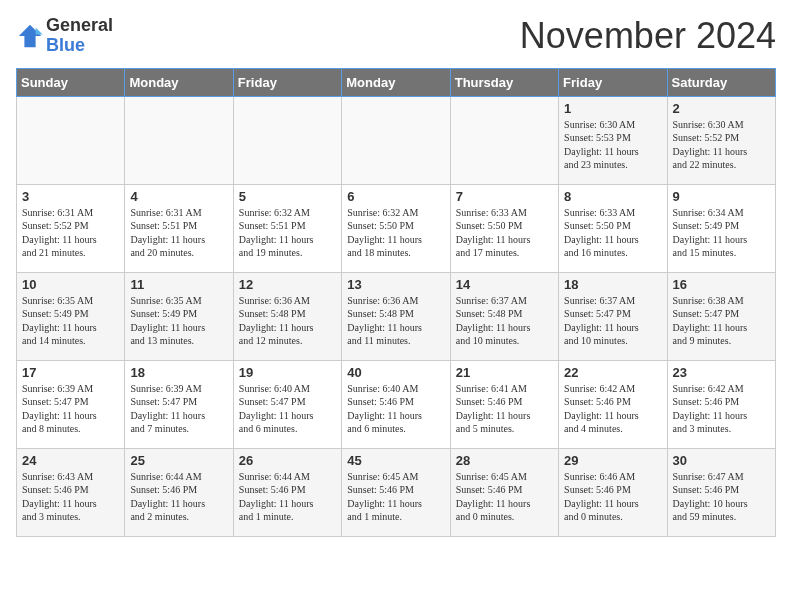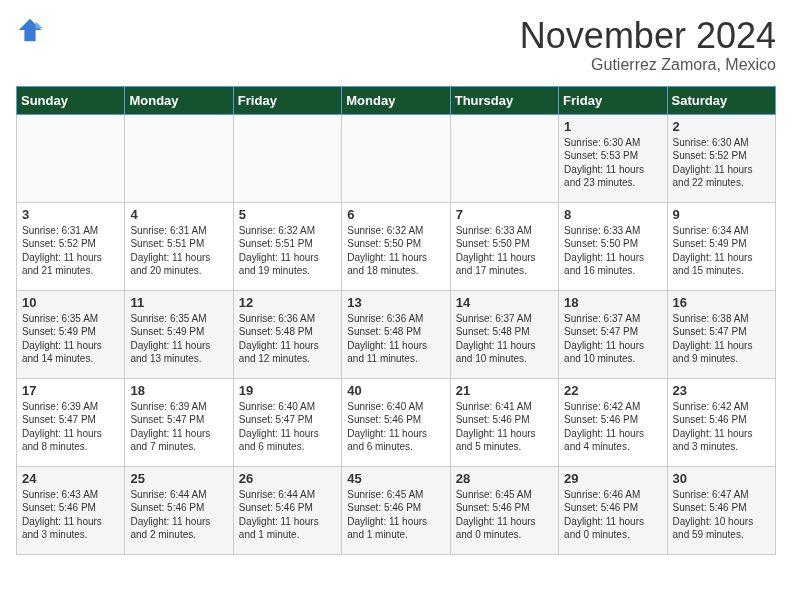--- a/index.html
+++ b/index.html
@@ -34,39 +34,39 @@
       font-size: 18px;
       font-weight: bold;
       color: #3a7bd5;
     }
     .logo-icon {
       width: 28px;
       height: 28px;
       margin-right: 2px;
     }
     .title-block {
-      text-align: right;
+      text-align: left;
     }
     .month-title {
       font-size: 36px;
       font-weight: normal;
       color: #333;
       line-height: 1.1;
     }
     .location {
       font-size: 16px;
       color: #555;
     }
     table {
       width: 100%;
       border-collapse: collapse;
       table-layout: fixed;
     }
     thead tr th {
-      background-color: #14532d;
+      background-color: #737373;
       color: #fff;
       font-size: 13px;
       font-weight: bold;
       padding: 6px 4px;
       text-align: left;
       border: 1px solid #5a9be5;
     }
     tbody tr td {
       vertical-align: top;
       border: 1px solid #ccc;
@@ -86,38 +86,42 @@
     .day-number {
       font-weight: bold;
       font-size: 13px;
       display: block;
       margin-bottom: 2px;
     }
     .day-info {
       font-size: 10px;
       line-height: 1.35;
       color: #333;
+      font-family: Liberation Serif, serif;
     }
     .empty-cell {
       background: #f9f9f9 !important;
     }
   </style>
 </head>
 <body>
 
 <div class="header">
   <div class="logo">
     <svg class="logo-icon" viewBox="0 0 40 40" xmlns="http://www.w3.org/2000/svg">
       <polygon points="20,4 36,20 28,20 28,36 12,36 12,20 4,20" fill="#3a7bd5"></polygon>
       <polygon points="28,8 38,18 28,18" fill="#5ab4e8"></polygon>
     </svg>
+    <div class="logo-text">
+      <span class="logo-general">General</span>
+      <span class="logo-blue">Blue</span>
+    </div>
   </div>
   <div class="title-block">
     <div class="month-title">November 2024</div>
-    <div class="location">Gutierrez Zamora, Mexico</div>
   </div>
 </div>
 
 <table>
   <thead>
     <tr>
     <th>Sunday</th>
         <th>Monday</th>
         <th>Friday</th>
         <th>Monday</th>

